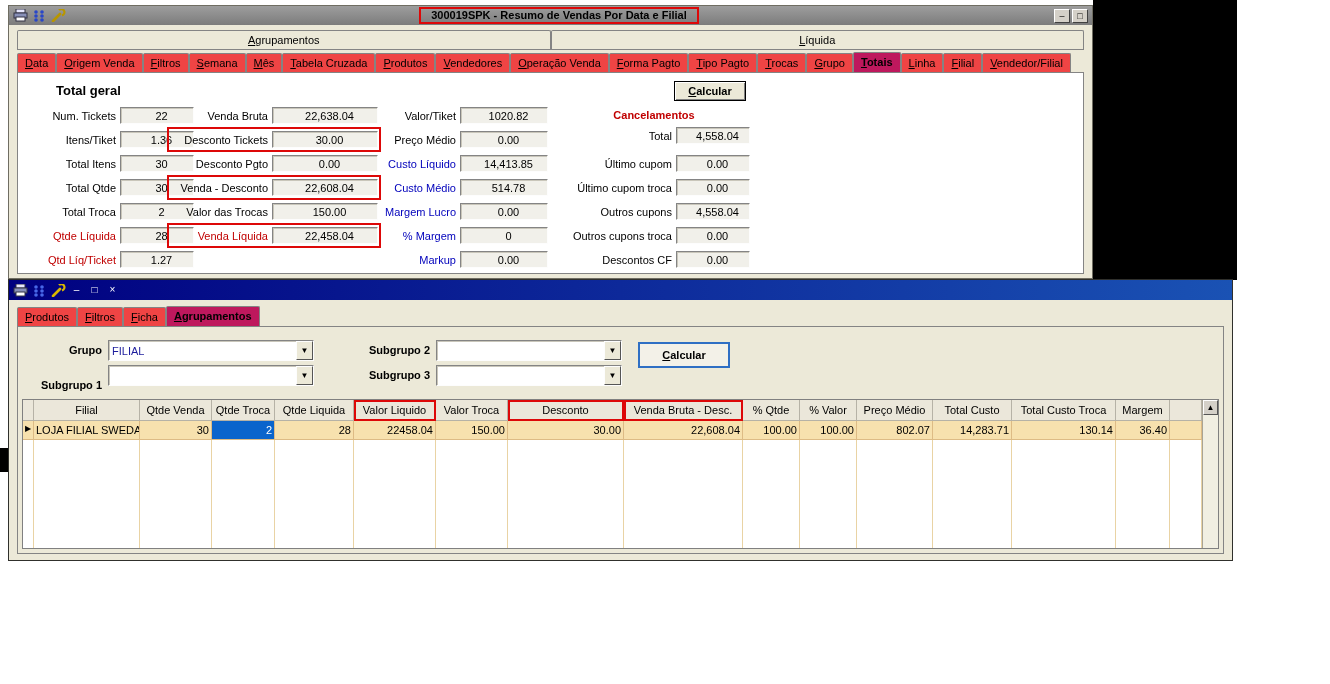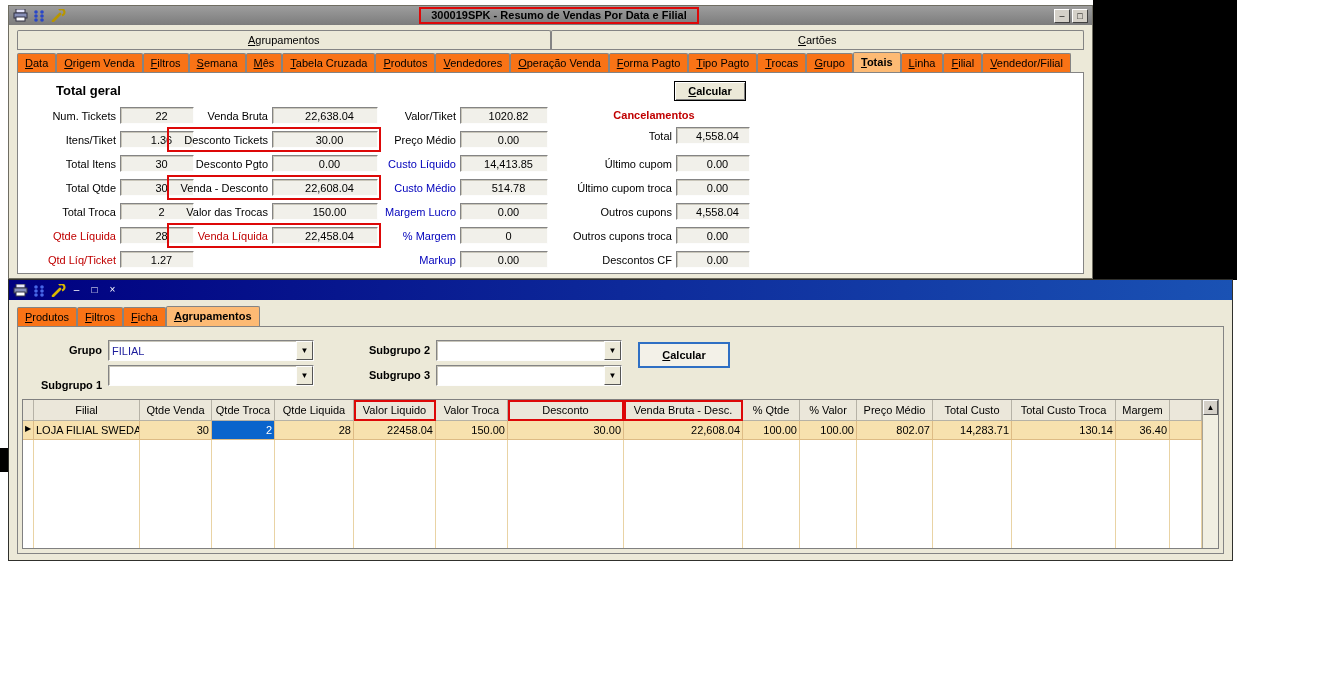--- a/index.html
+++ b/index.html
@@ -21,22 +21,22 @@
 #win2 .tb-title-text{color:#ffff00;}
 .tb-ctls{display:flex;align-items:center;}
 .tb-ctl{width:16px;height:14px;margin-left:2px;background:#d4d0c8;border:1px solid;border-color:#fff #404040 #404040 #fff;font-size:9px;line-height:12px;text-align:center;color:#000;}
 .tb-ctl2{width:15px;height:14px;margin-left:3px;color:#fff;font-size:10px;line-height:14px;text-align:center;}
 
 
 .tabg-row{position:absolute;left:8px;right:8px;top:24px;height:20px;display:flex;border-bottom:1px solid #848484;}
 .tabg{flex:1;text-align:center;line-height:18px;background:#ece9d8;border:1px solid #848484;border-bottom:none;border-radius:2px 2px 0 0;}
 .tabg::first-letter,.tab::first-letter,.btn1::first-letter,.btn2::first-letter{text-decoration:underline;}
 .tabs-row{position:absolute;left:8px;right:8px;top:46px;height:20px;display:flex;align-items:flex-end;}
-.tab{display:inline-block;padding:2px 7px;line-height:14px;background:#f97316;border:1px solid #848484;border-bottom:none;border-radius:2px 2px 0 0;white-space:nowrap;}
-.tab.active{background:#fdba74;font-weight:bold;padding-bottom:4px;margin-bottom:-1px;}
+.tab{display:inline-block;padding:2px 7px;line-height:14px;background:#ef4444;border:1px solid #848484;border-bottom:none;border-radius:2px 2px 0 0;white-space:nowrap;}
+.tab.active{background:#be185d;font-weight:bold;padding-bottom:4px;margin-bottom:-1px;}
 #win2 .tabs-row{top:26px;left:8px;right:auto;}
 
 
 #win1 .content{position:absolute;left:8px;right:8px;top:66px;bottom:4px;background:#fff;border:1px solid #848484;}
 .sec-title{position:absolute;left:38px;top:10px;font-size:13px;font-weight:bold;}
 .btn1{position:absolute;left:656px;top:8px;width:72px;height:20px;background:#ece9d8;border:1px solid #000;box-shadow:inset 1px 1px 0 #fff,inset -1px -1px 0 #808080;font-family:"Liberation Sans",sans-serif;font-size:11px;font-weight:bold;}
 .frow{position:absolute;display:flex;align-items:center;gap:4px;height:19px;}
 .flabel{text-align:right;white-space:nowrap;}
 .fbox{height:17px;background:#f1f0ea;border:1px solid;border-color:#848484 #fdfdfd #fdfdfd #848484;box-shadow:inset 1px 1px 0 #c9c6ba;text-align:center;padding:2px 3px 0 12px;}
 .col1{left:10px;}  .col1 .flabel{width:88px;}  .col1 .fbox{width:74px;}
@@ -107,21 +107,21 @@
     </span>
     <span class="tb-title"><span class="tb-title-text">300019SPK - Resumo de Vendas Por Data e Filial</span></span>
     <span class="tb-ctls">
       <span class="tb-ctl">–</span>
       <span class="tb-ctl">□</span>
     </span>
   </div>
 
   <div class="tabg-row">
     <div class="tabg">Agrupamentos</div>
-    <div class="tabg">Cartões</div>
+    <div class="tabg">Líquida</div>
   </div>
 
   <div class="tabs-row">
     <span class="tab">Data</span>
     <span class="tab">Origem Venda</span>
     <span class="tab">Filtros</span>
     <span class="tab">Semana</span>
     <span class="tab">Mês</span>
     <span class="tab">Tabela Cruzada</span>
     <span class="tab">Produtos</span>

